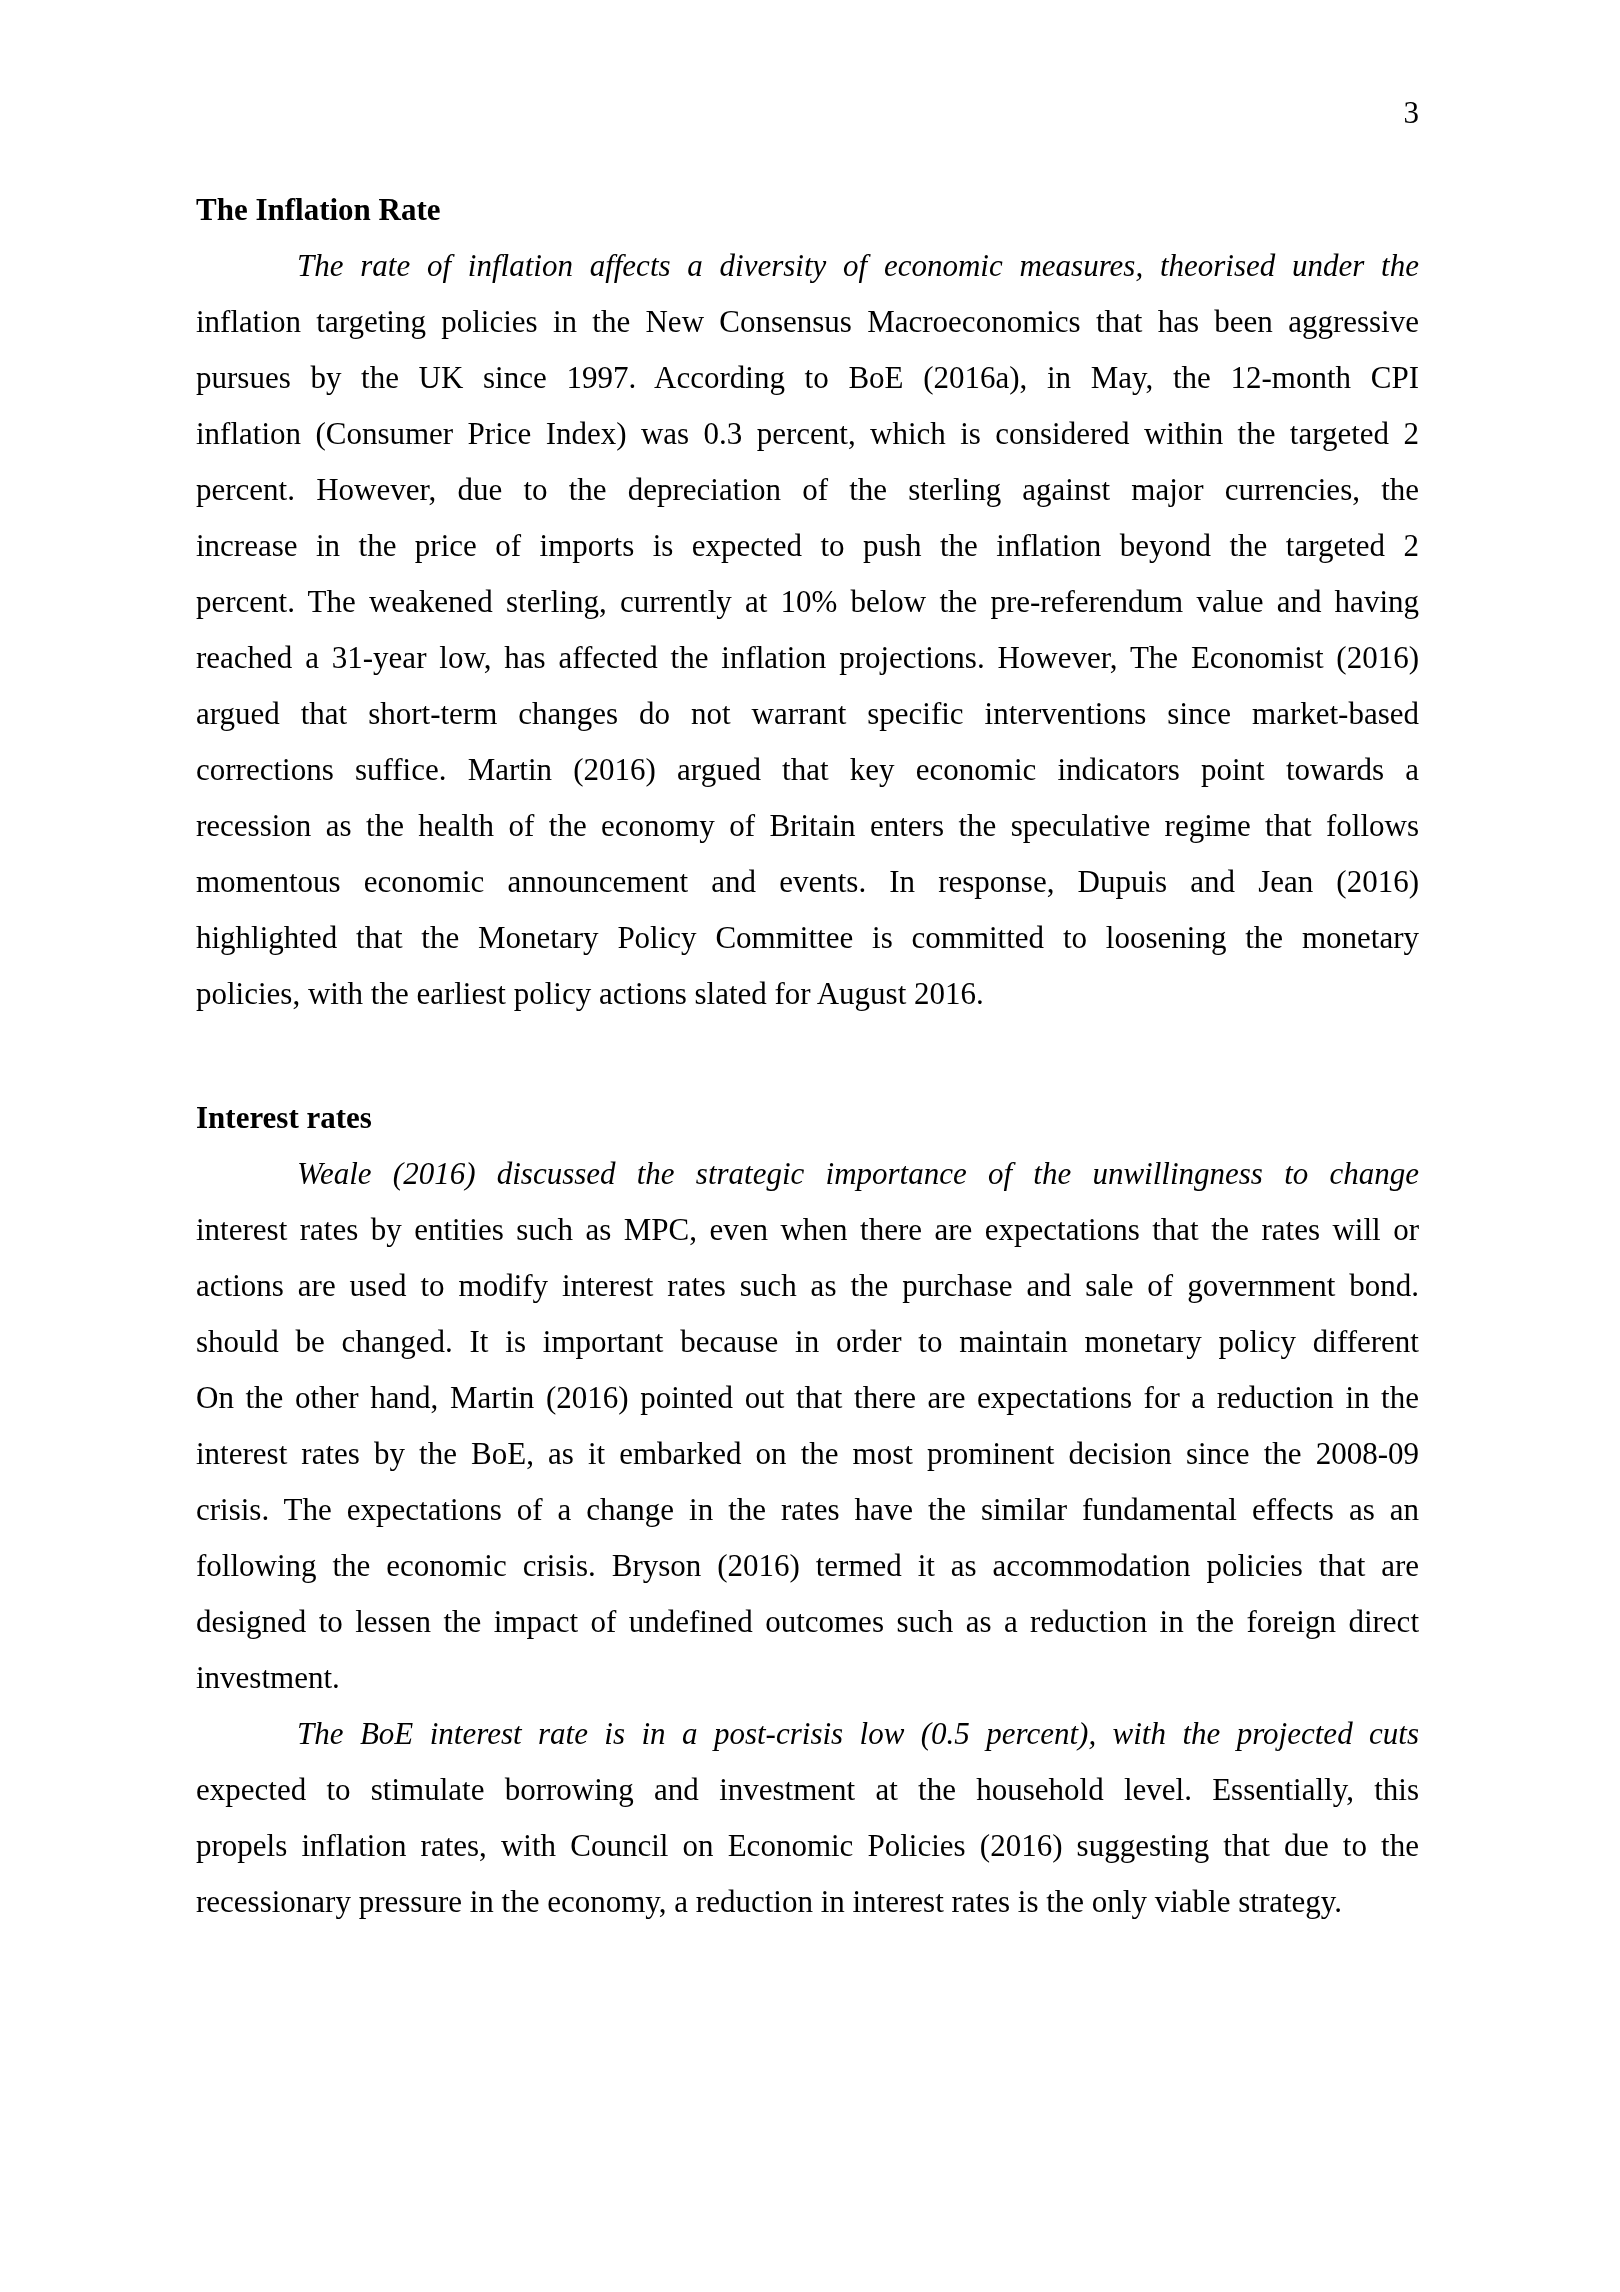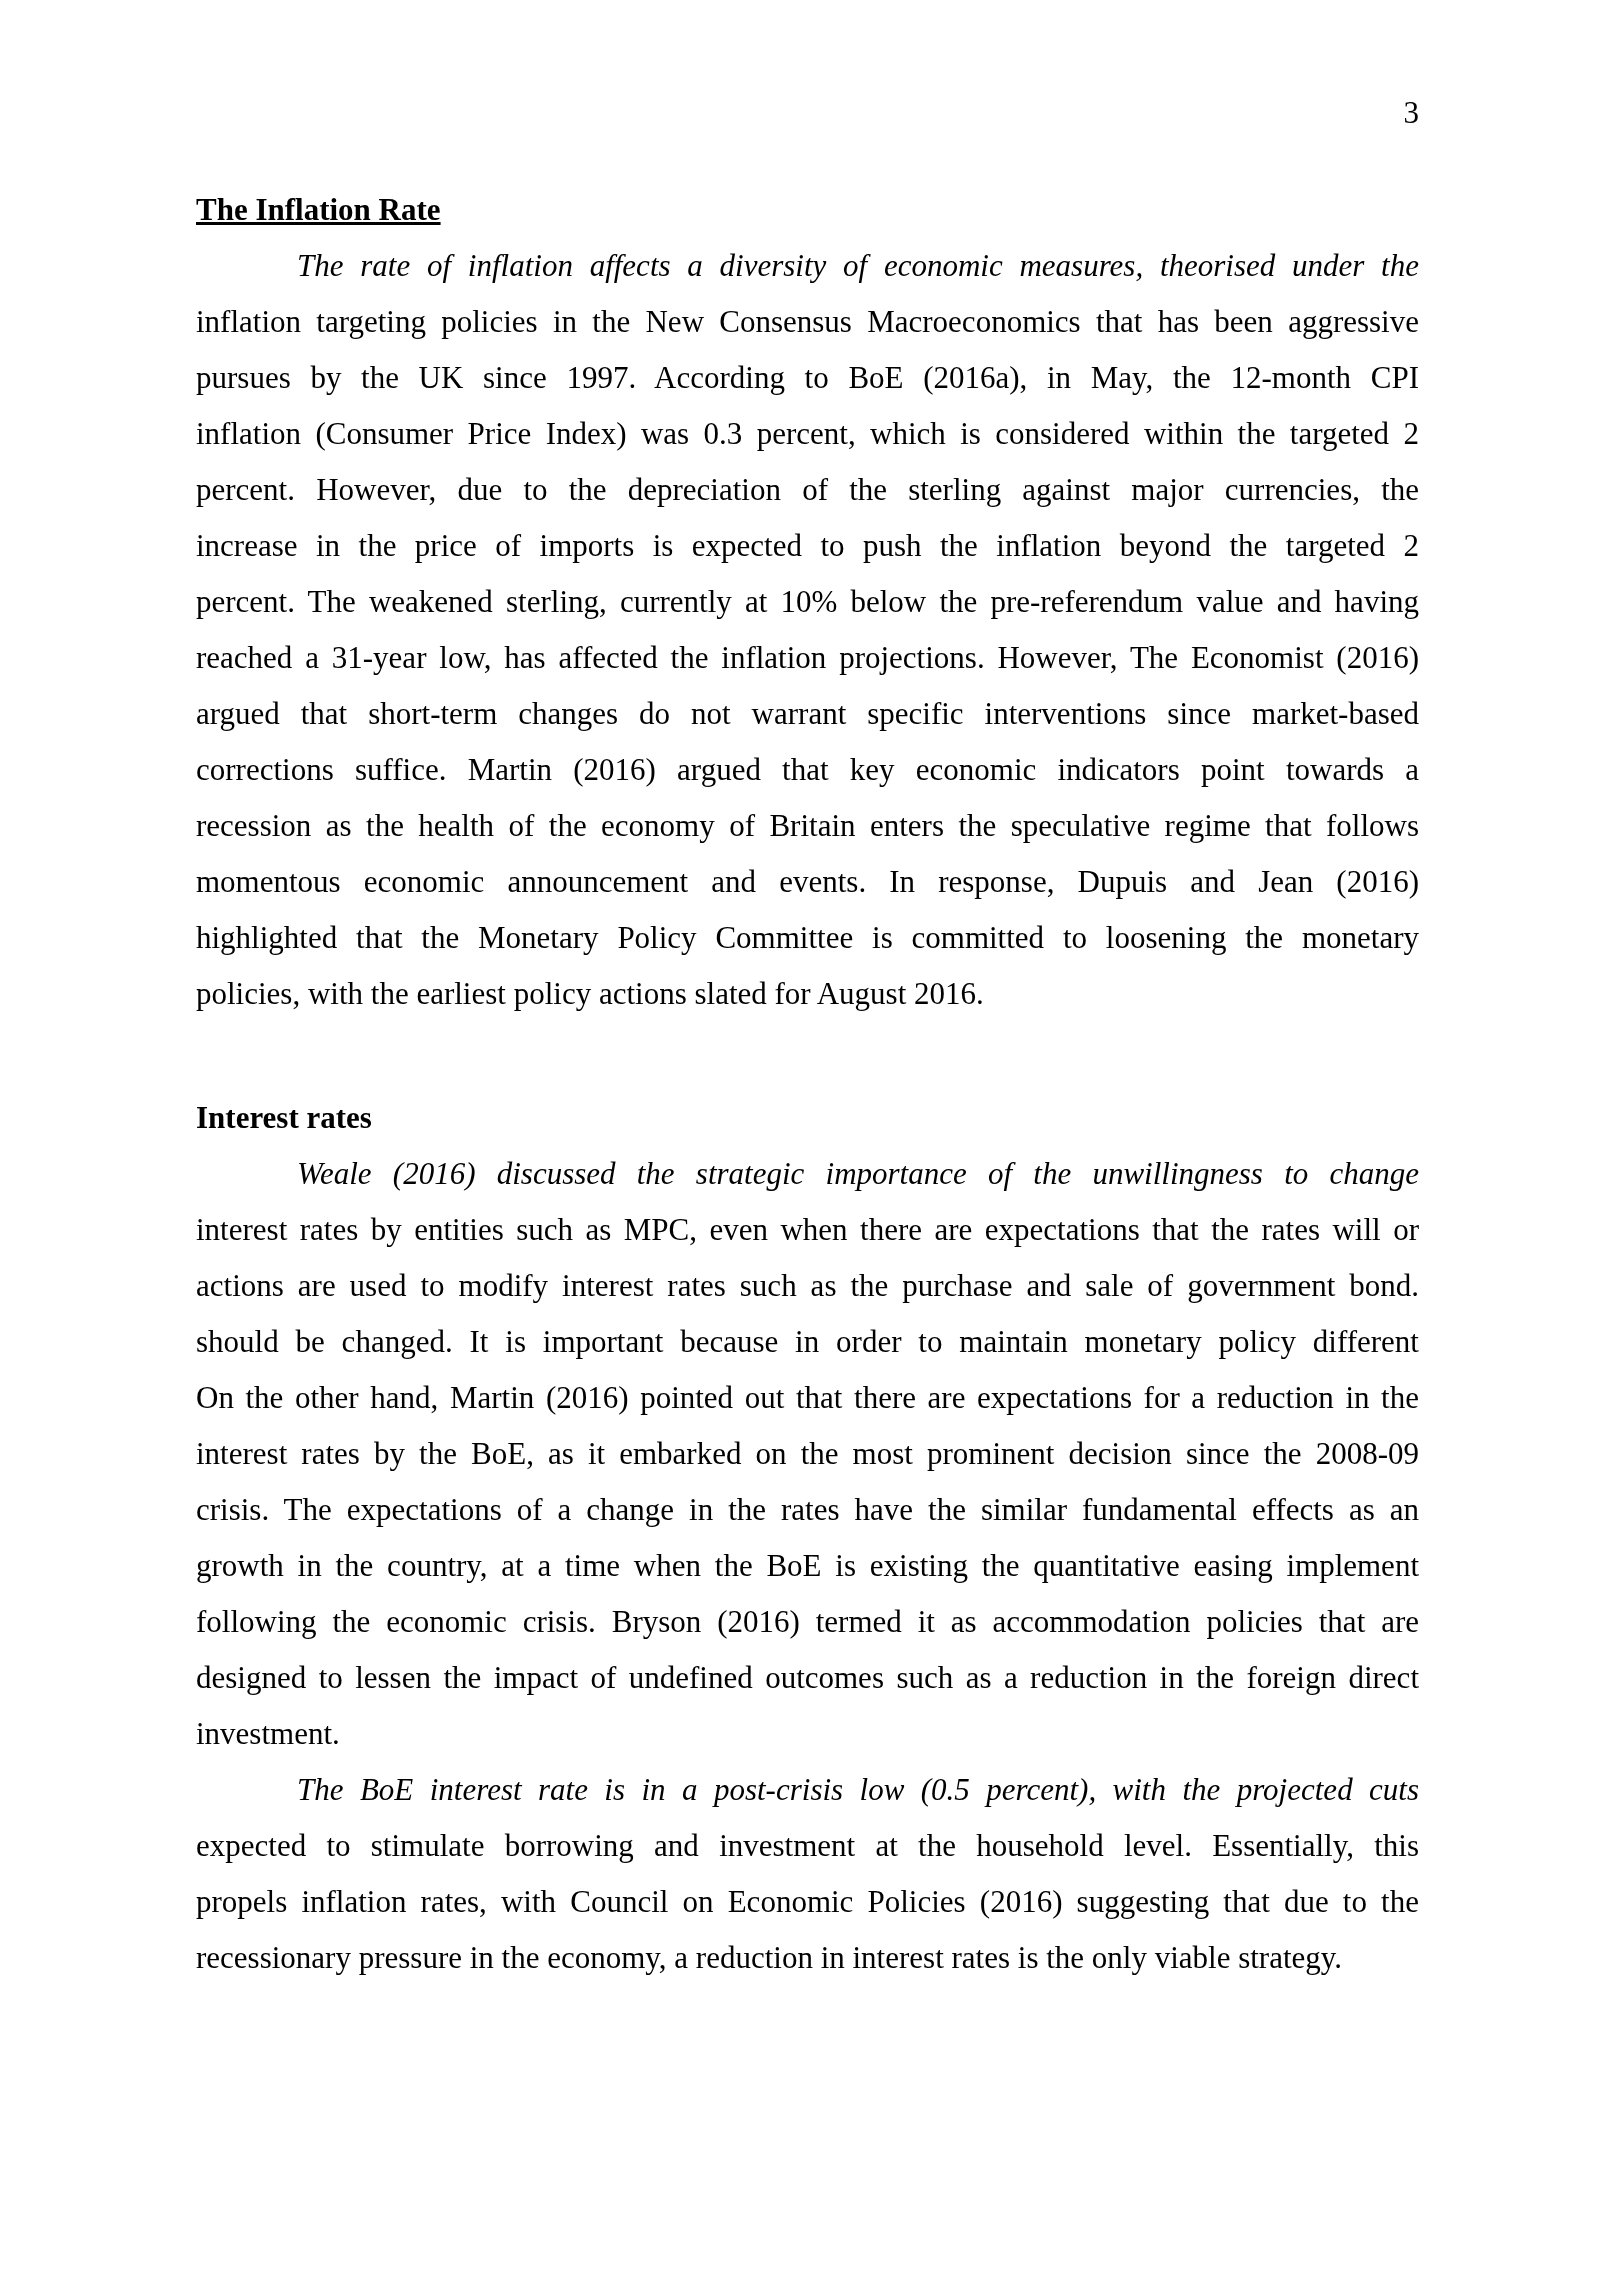--- a/index.html
+++ b/index.html
@@ -22,21 +22,20 @@
     padding: 85px 201px 0 196px;
   }
   .page-number {
     text-align: right;
   }
   .heading {
     font-weight: bold;
   }
   .heading.first-heading {
     margin-top: 41px;
-    text-decoration: underline;
   }
   .heading.later-heading {
     margin-top: 68px;
   }
   .paragraph {
     margin: 0;
   }
   .line {
     text-align: justify;
     text-align-last: justify;
@@ -76,21 +75,20 @@
         </div>
         <div class="heading later-heading">Interest rates</div>
         <div class="paragraph">
           <div class="line first">Weale (2016) discussed the strategic importance of the unwillingness to change</div>
           <div class="line">interest rates by entities such as MPC, even when there are expectations that the rates will or</div>
           <div class="line">actions are used to modify interest rates such as the purchase and sale of government bond.</div>
           <div class="line">should be changed. It is important because in order to maintain monetary policy different</div>
           <div class="line">On the other hand, Martin (2016) pointed out that there are expectations for a reduction in the</div>
           <div class="line">interest rates by the BoE, as it embarked on the most prominent decision since the 2008-09</div>
           <div class="line">crisis. The expectations of a change in the rates have the similar fundamental effects as an</div>
-          <div class="line">growth in the country, at a time when the BoE is existing the quantitative easing implement</div>
           <div class="line">following the economic crisis. Bryson (2016) termed it as accommodation policies that are</div>
           <div class="line">designed to lessen the impact of undefined outcomes such as a reduction in the foreign direct</div>
           <div class="line last">investment.</div>
         </div>
         <div class="paragraph">
           <div class="line first">The BoE interest rate is in a post-crisis low (0.5 percent), with the projected cuts</div>
           <div class="line">expected to stimulate borrowing and investment at the household level. Essentially, this</div>
           <div class="line">propels inflation rates, with Council on Economic Policies (2016) suggesting that due to the</div>
           <div class="line last">recessionary pressure in the economy, a reduction in interest rates is the only viable strategy.</div>
         </div>

